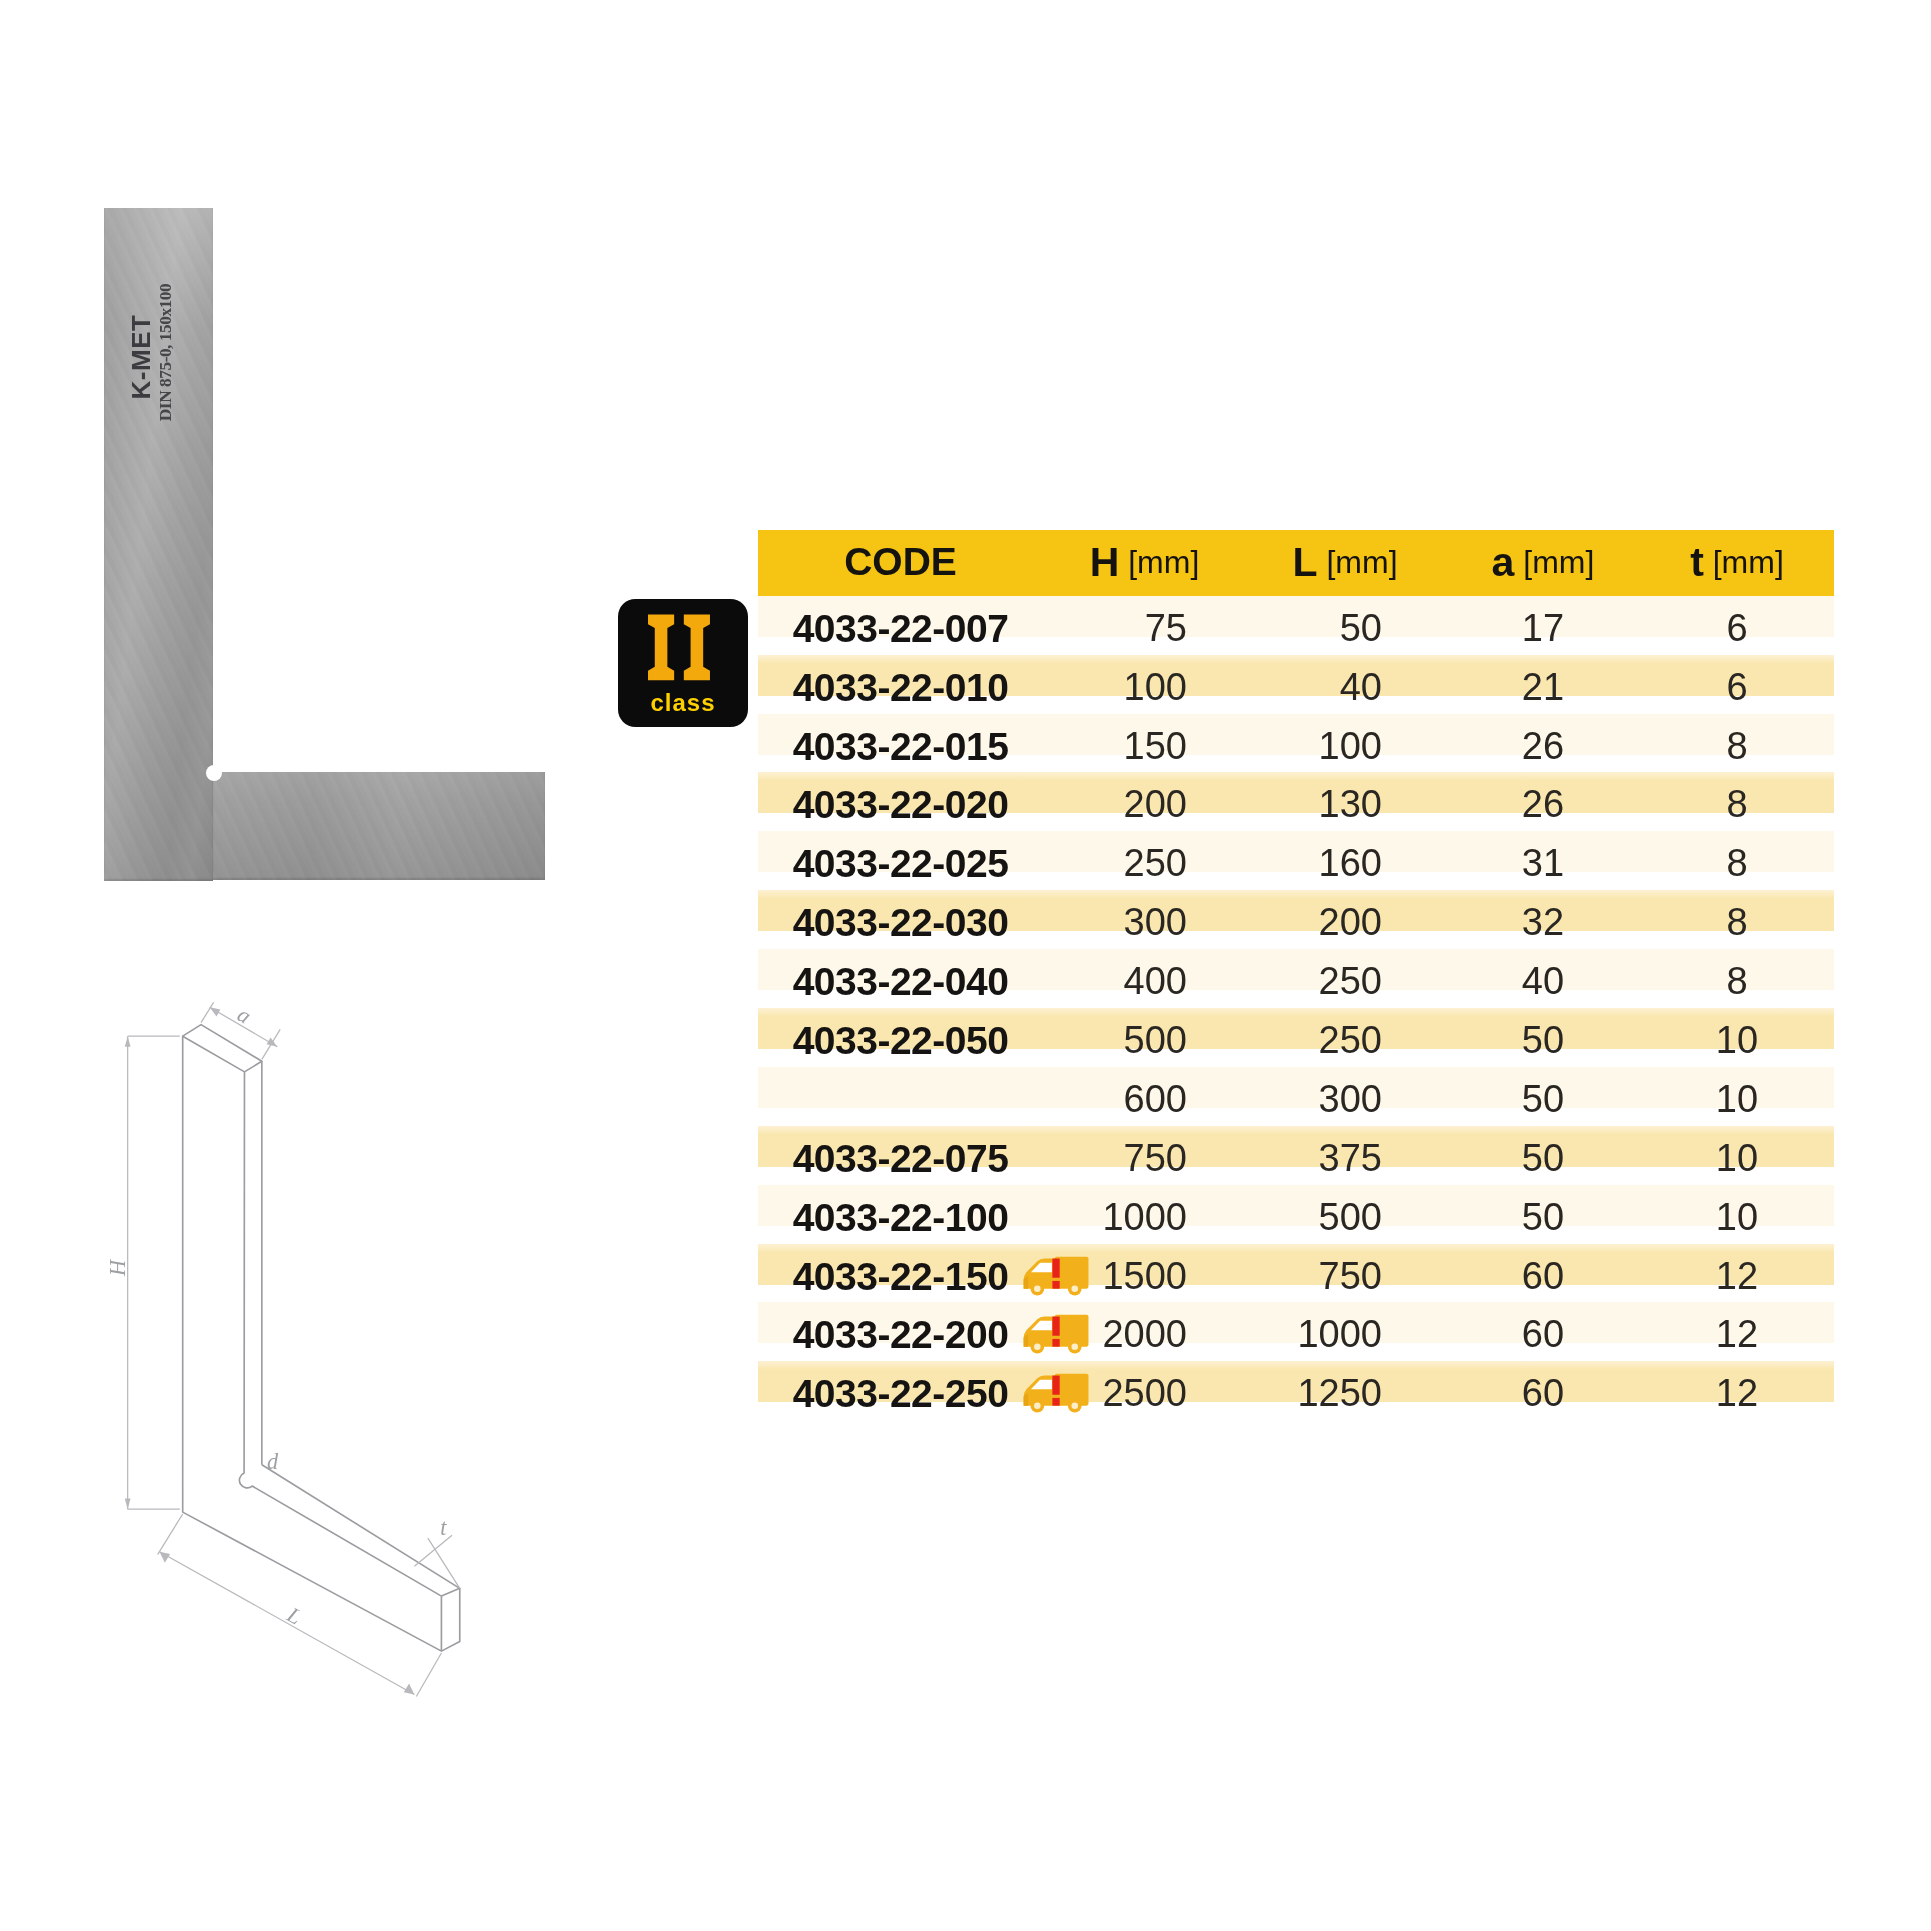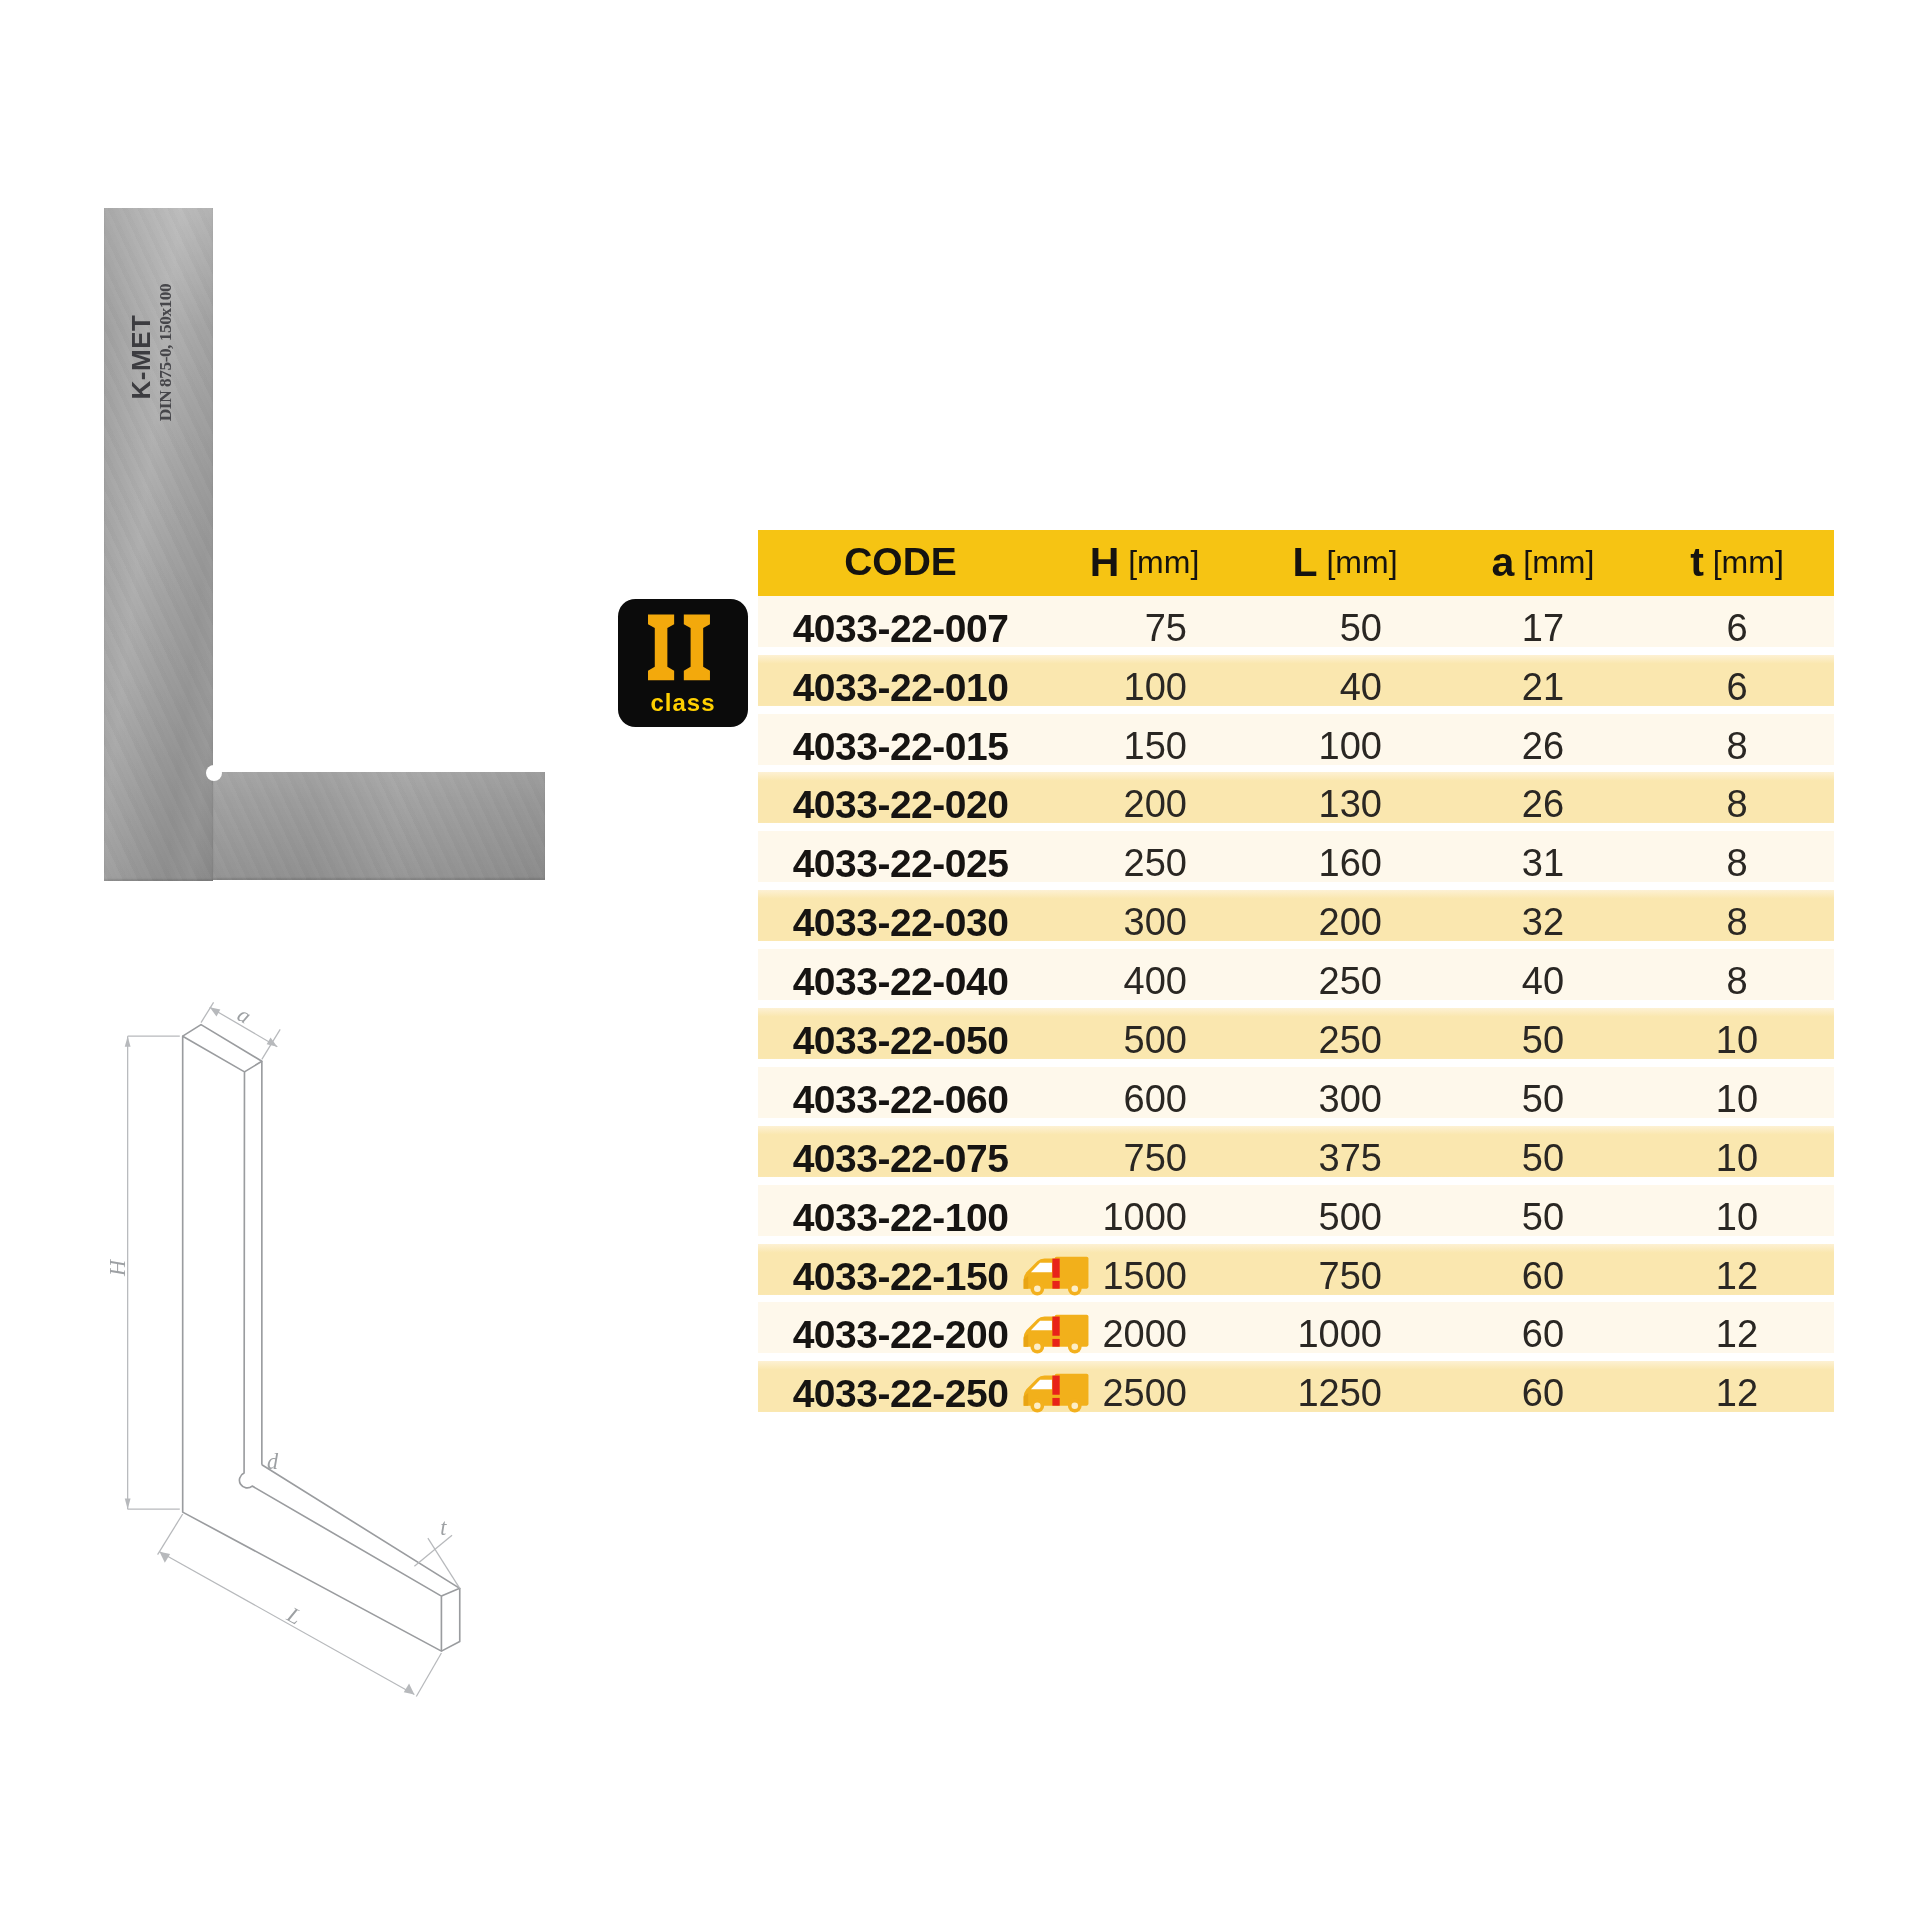--- a/index.html
+++ b/index.html
@@ -19,21 +19,21 @@
   .kmet{left:85px;top:301px;width:112px;height:112px;display:flex;align-items:center;justify-content:center;
     transform:rotate(-90deg);font-weight:700;font-size:26px;letter-spacing:0.5px;color:#3c3c40;}
   .dintxt{left:96px;top:283px;width:139px;height:139px;display:flex;align-items:center;justify-content:center;
     transform:rotate(-90deg);font-family:"Liberation Serif",serif;font-weight:700;font-size:17.4px;letter-spacing:-0.5px;color:#46464a;white-space:nowrap;}
   
   .badge{left:618px;top:599px;width:130px;height:128px;background:#0b0b0b;border-radius:17.4px;}
   .cls{position:absolute;left:0;right:0;top:90px;text-align:center;color:#ffd000;font-weight:700;font-size:24px;letter-spacing:1px;}
   
   .thead{left:758px;top:530px;width:1076px;height:66px;background:#f6c413;}
   .hc{position:absolute;top:0;height:58px;display:flex;align-items:center;justify-content:center;color:#151310;padding-top:6.8px;box-sizing:border-box;}
-  .row{left:758px;width:1076px;height:51px;}
+  .row{left:758px;width:1076px;height:41px;}
   .light{background:#fef8eb;}
   .dark{background:linear-gradient(to bottom,#fdf1d4 0px,#fae7af 8.7px,#fae7af 50px,#fdf1d4 59px);}
   .cell{position:absolute;top:0;height:59px;display:flex;align-items:center;justify-content:center;padding-top:6.8px;box-sizing:border-box;}
   .rt{justify-content:flex-end;}
   .code{font-weight:700;font-size:39px;letter-spacing:-0.5px;color:#161412;}
   .num{font-size:38px;letter-spacing:0px;color:#2a2723;}
   .truck{position:absolute;left:262px;top:9.7px;width:73px;height:42px;}
 </style>
 </head>
 <body>
@@ -129,21 +129,20 @@
     <div class="cell num" style="left:883px;width:192px">8</div>
   </div>
   <div class="abs row dark" style="top:1008px">
     <div class="cell code" style="left:0;width:285px">4033-22-050</div>
     <div class="cell num rt" style="left:285px;width:203px;padding-right:59px">500</div>
     <div class="cell num rt" style="left:488px;width:198px;padding-right:62px">250</div>
     <div class="cell num" style="left:686px;width:198px">50</div>
     <div class="cell num" style="left:883px;width:192px">10</div>
   </div>
   <div class="abs row light" style="top:1067px">
-    <div class="cell code" style="left:0;width:285px">4033-22-060</div>
     <div class="cell num rt" style="left:285px;width:203px;padding-right:59px">600</div>
     <div class="cell num rt" style="left:488px;width:198px;padding-right:62px">300</div>
     <div class="cell num" style="left:686px;width:198px">50</div>
     <div class="cell num" style="left:883px;width:192px">10</div>
   </div>
   <div class="abs row dark" style="top:1126px">
     <div class="cell code" style="left:0;width:285px">4033-22-075</div>
     <div class="cell num rt" style="left:285px;width:203px;padding-right:59px">750</div>
     <div class="cell num rt" style="left:488px;width:198px;padding-right:62px">375</div>
     <div class="cell num" style="left:686px;width:198px">50</div>

